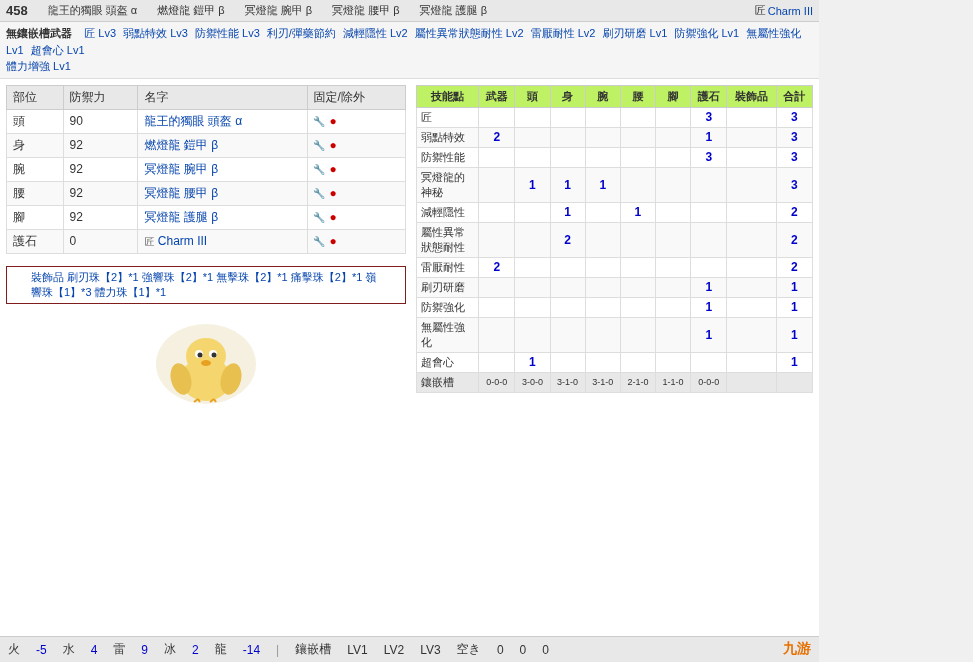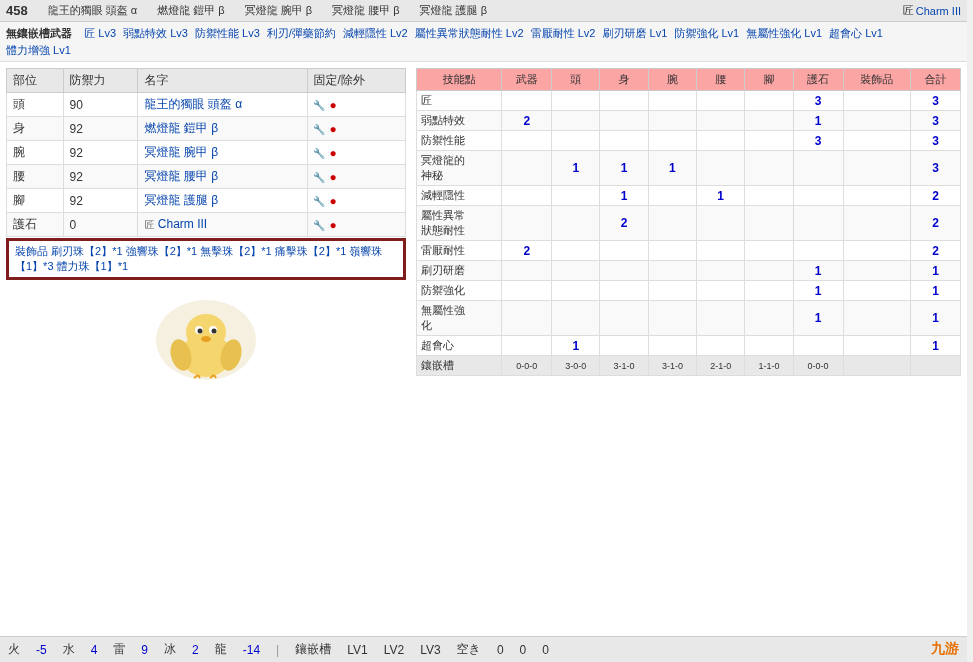--- a/index.html
+++ b/index.html
@@ -7,21 +7,21 @@
       font-family: "Microsoft YaHei", Arial, sans-serif;
       font-size: 12px;
       background: #f0f0f0;
       color: #333;
       width: 973px;
       min-height: 662px;
       overflow: hidden;
     }
     .container {
       background: #fff;
-      width: 967px;
+      width: 819px;
       min-height: 662px;
       position: relative;
     }
     
     .top-bar {
       background: #e8e8e8;
       border-bottom: 1px solid #ccc;
       padding: 3px 6px;
       display: flex;
       align-items: center;
@@ -99,25 +99,25 @@
     .icon-fix {
       color: #666;
       font-size: 10px;
     }
     .minus-btn {
       color: #cc0000;
       font-weight: bold;
     }
     
     .deco-row {
-      margin-top: 1px;
+      margin-top: 12px;
       font-size: 11px;
       color: #0645ad;
-      padding: 3px 6px;
-      border: 3px solid #7f1d1d;
+      padding: 3px 24px;
+      border: 1px solid #7f1d1d;
       background: #fff;
     }
     
     .pet-area {
       text-align: center;
       padding: 20px 0;
     }
     .pet-img {
       width: 100px;
       height: 80px;
@@ -130,25 +130,25 @@
     
     .right-panel {
       flex: 1;
     }
     .skill-table {
       width: 100%;
       border-collapse: collapse;
       font-size: 11px;
     }
     .skill-table th {
-      background: #fca5a5;
+      background: #bef264;
       border: 1px solid #ccc;
       padding: 3px 4px;
       text-align: center;
-      font-weight: normal;
+      font-weight: bold;
       white-space: nowrap;
     }
     .skill-table td {
       border: 1px solid #ddd;
       padding: 2px 4px;
       text-align: center;
       vertical-align: middle;
     }
     .skill-table td.skill-name {
       text-align: left;

